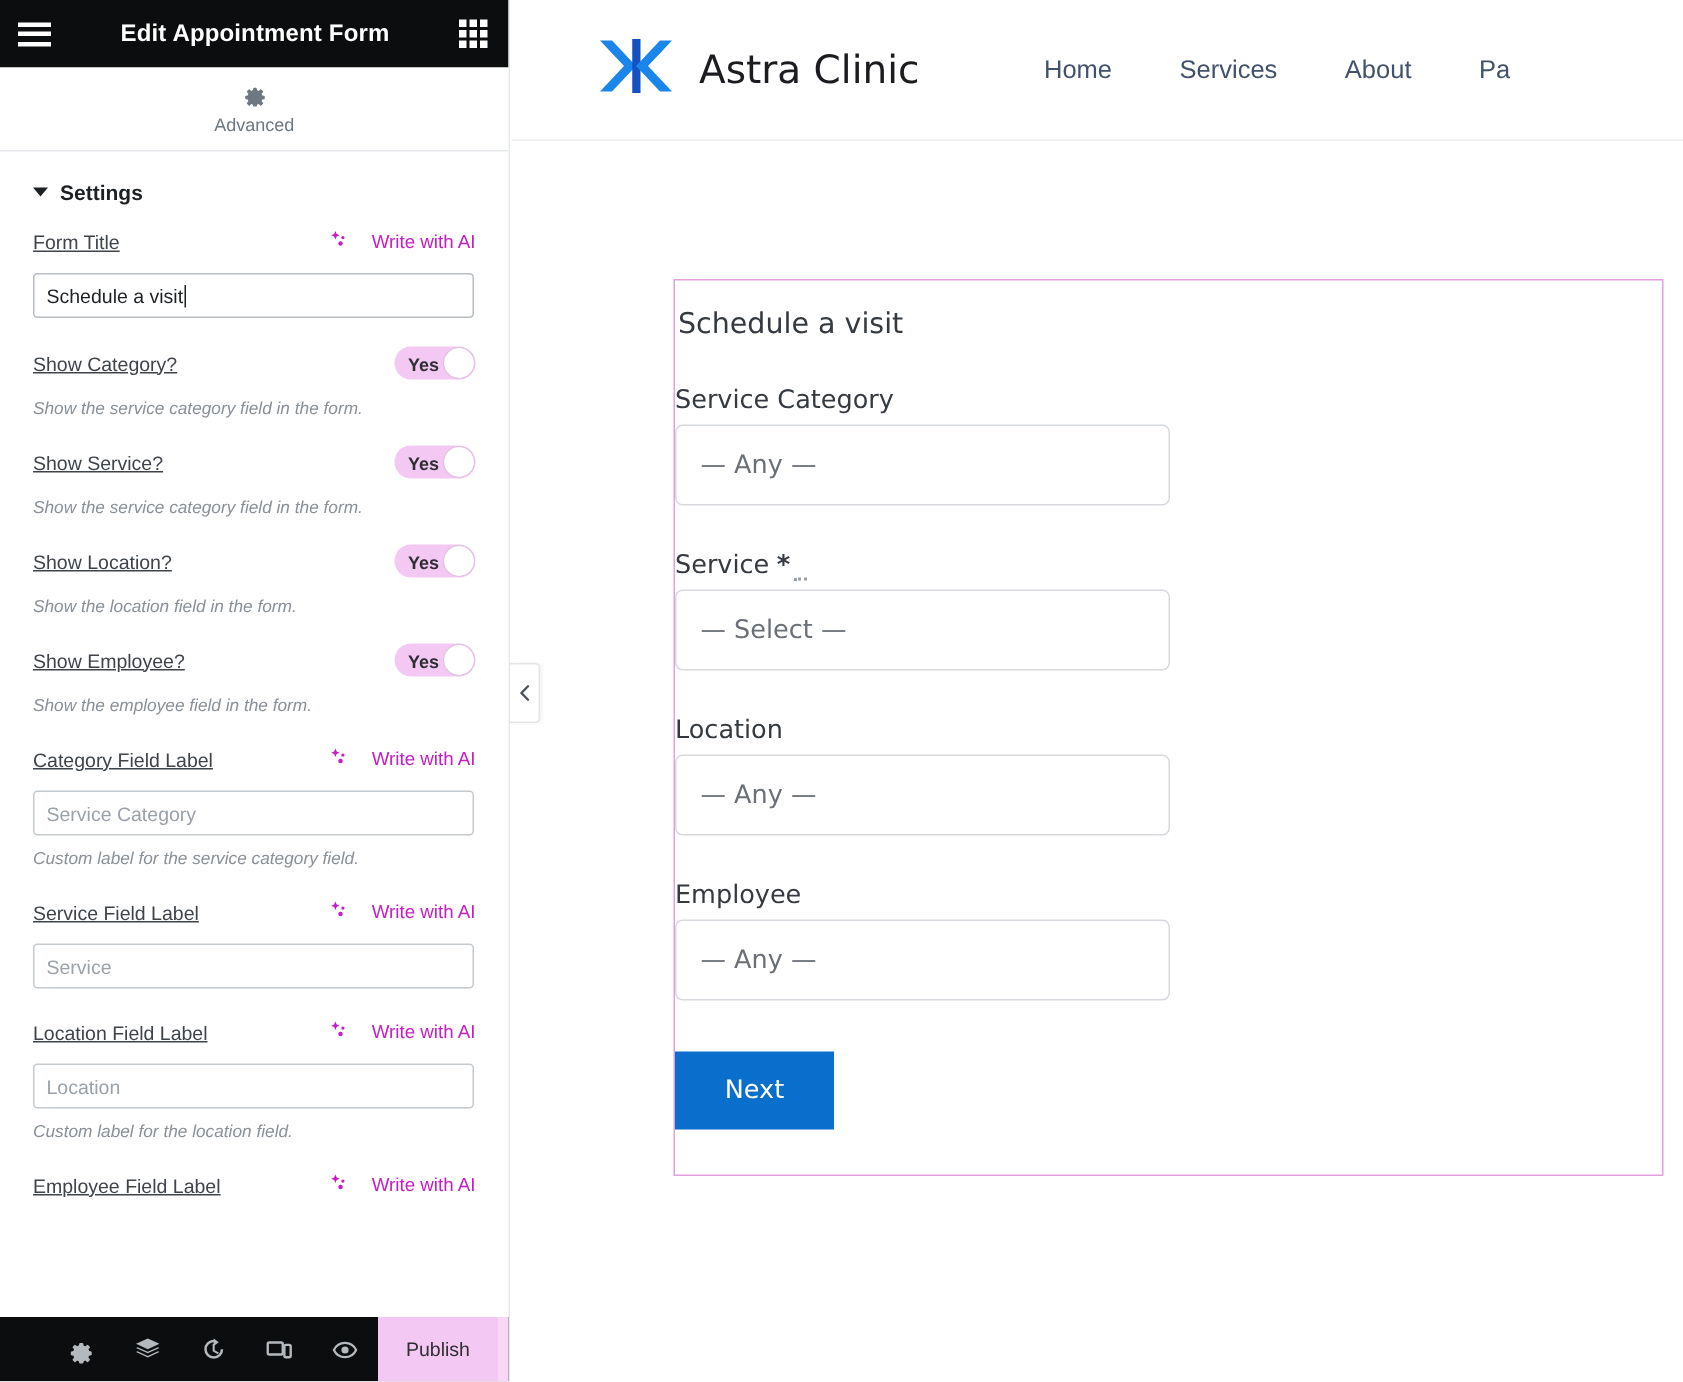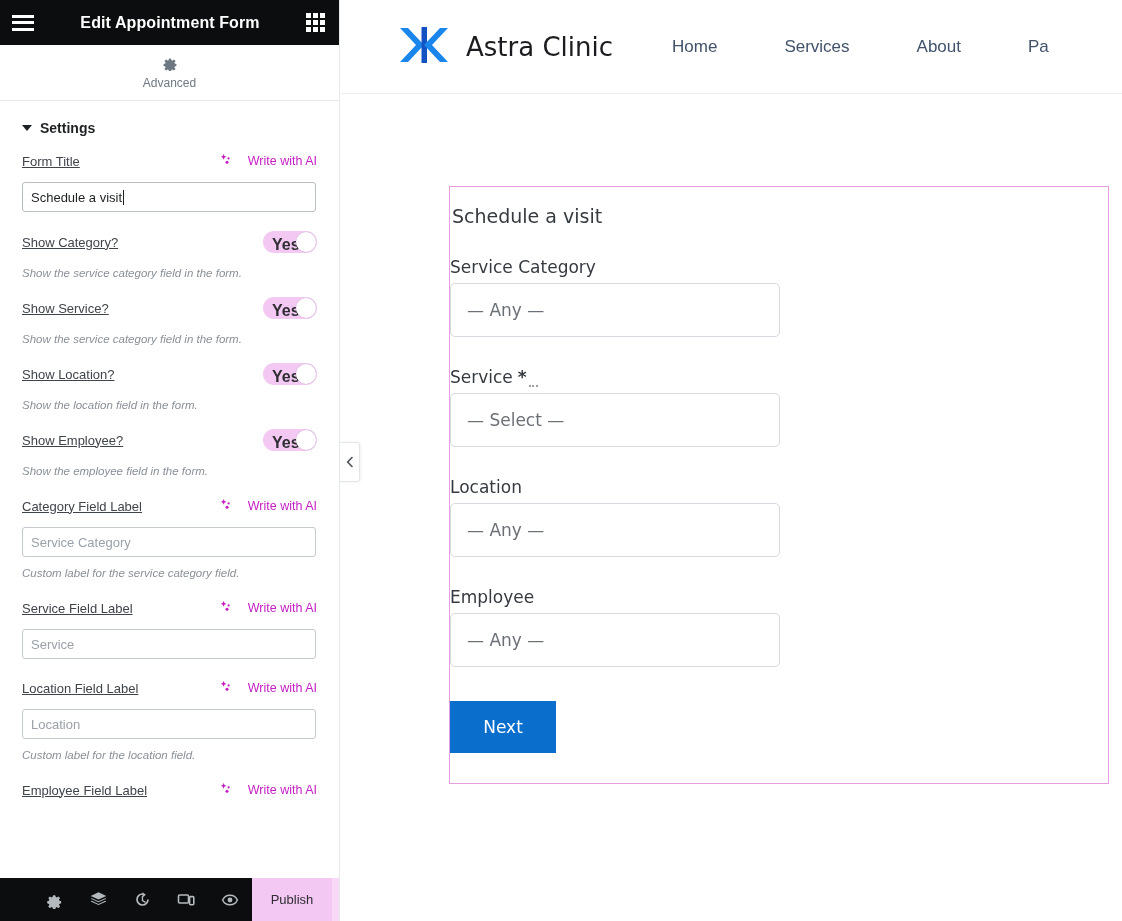--- a/index.html
+++ b/index.html
@@ -81,21 +81,21 @@
   }
   .caret { display: inline-block; width: 1px; height: 15px; background: #1e2124;
     margin-left: 1px; }
   .hint { font-size: 11.5px; font-style: italic; color: #8a9098;
     padding: 8px 22px 0 22px; }
 
   .toggle {
     width: 54px; height: 22px; border-radius: 11px; background: #f3c8f3;
     position: relative; cursor: pointer; display: flex; align-items: center;
   }
-  .toggle .t-label { font-size: 16px; color: #2e2e33; font-weight: bold;
+  .toggle .t-label { font-size: 12px; color: #2e2e33; font-weight: bold;
     position: absolute; left: 9px; top: 5px; }
   .toggle .knob { position: absolute; right: 1px; top: 1px; width: 20px; height: 20px;
     border-radius: 50%; background: #ffffff; box-shadow: 0 0 1px rgba(0,0,0,.25); }
 
   #panel-footer {
     position: absolute; left: 0; bottom: 0; width: 340px; height: 43px;
     background: #0c0d0e; display: flex; align-items: stretch; padding-left: 32px;
   }
   #footer-icons { display: flex; align-items: center; gap: 0; flex: 1; }
   .fbtn { width: 44px; height: 43px; display: flex; align-items: center;
@@ -119,21 +119,21 @@
   #preview {
     position: absolute; left: 341px; top: 0; right: 0; bottom: 0;
     background: #ffffff; overflow: hidden;
   }
   #site-header {
     height: 94px; display: flex; align-items: center;
     border-bottom: 1px solid #eceef0; padding-left: 55px;
   }
   #brand { display: flex; align-items: center; gap: 14px; }
   #brand-name { font-size: 26px; color: #1c1c20; font-family: "DejaVu Sans", sans-serif; }
-  #site-nav { display: flex; align-items: center; gap: 67px; margin-left: 59px; text-align: right; }
+  #site-nav { display: flex; align-items: center; gap: 45px; margin-left: 83px; text-align: right; }
   .nav-item { font-size: 17px; color: #41526a; cursor: pointer; white-space: nowrap; }
 
   #form-widget {
     position: absolute; left: 108px; top: 186px; width: 660px; height: 598px;
     border: 1px solid #e59fe0; background: #ffffff;
     padding: 18px 0 0 0;
   }
   #form-title { font-size: 19px; color: #353a40; padding: 0 0 0 2px;
     font-family: "DejaVu Sans", sans-serif; margin-left: 0; }
   .pfield { margin-top: 30px; }

